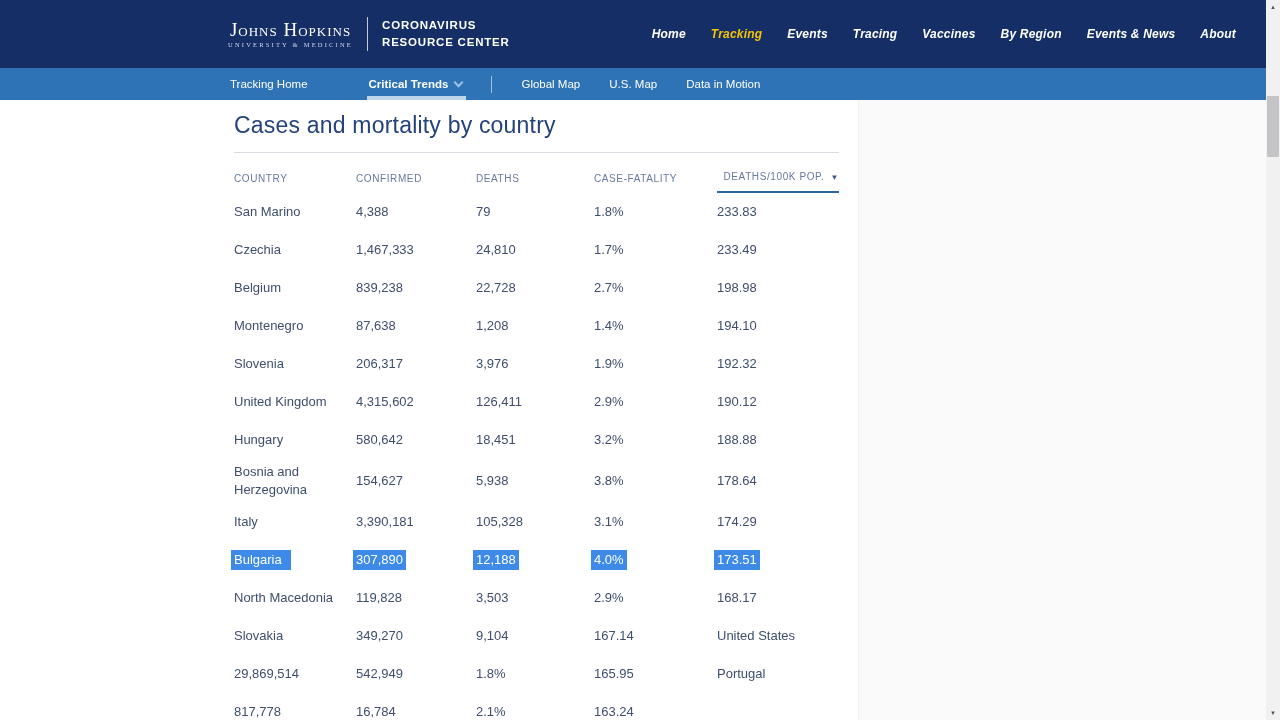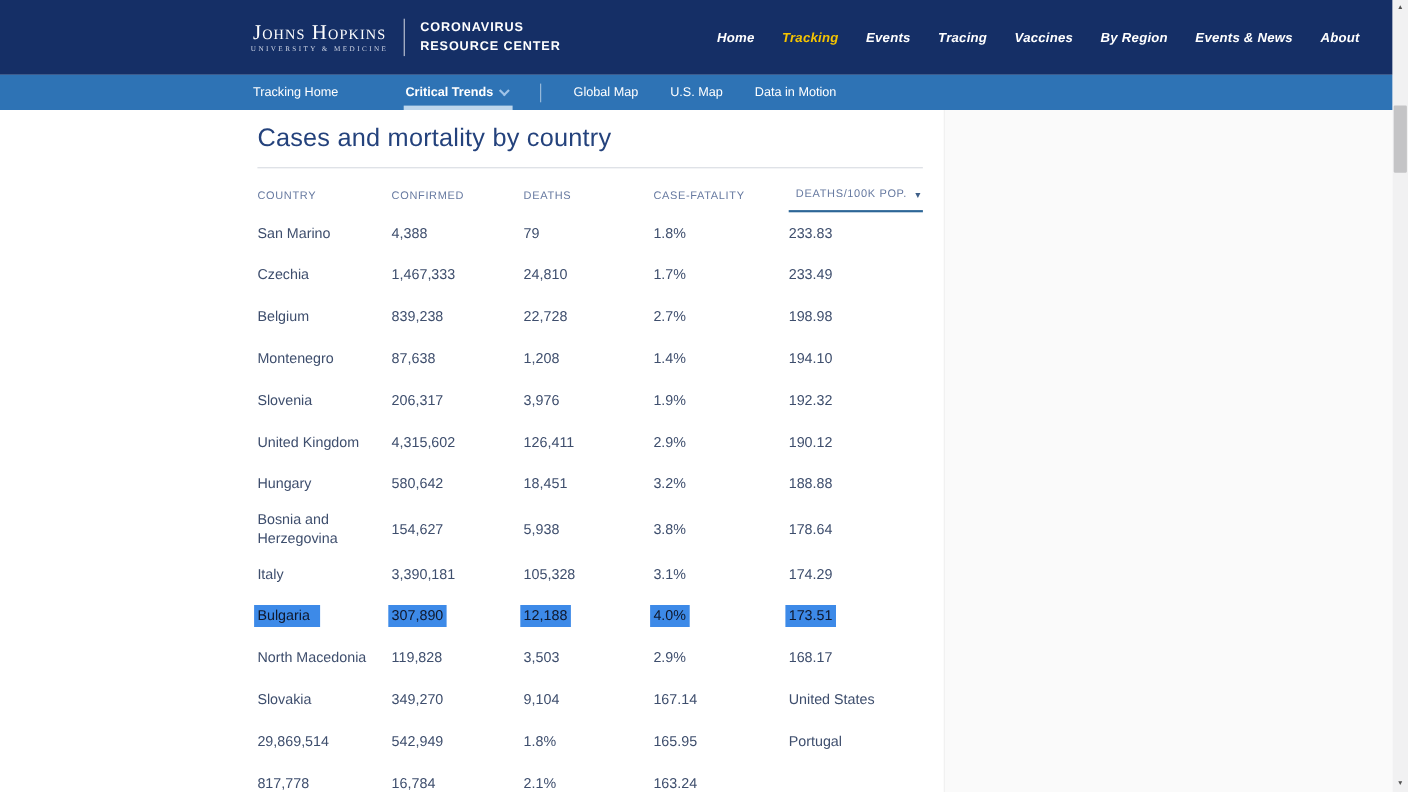--- a/index.html
+++ b/index.html
@@ -52,21 +52,21 @@
   .grid-header{display:grid;grid-template-columns:122px 120px 118px 123px 122px;
     padding-top:18px;}
   .hcell{font-size:10px;color:var(--muted);letter-spacing:0.6px;text-transform:uppercase;
     padding-bottom:9px;display:flex;align-items:flex-end;cursor:pointer;}
   .hcell.sorted{border-bottom:2px solid var(--sort-underline);justify-content:flex-end;}
   .sort-arrow{font-size:8px;color:#3f5f88;margin-left:6px;}
 
   .grid-body{display:grid;grid-template-columns:122px 120px 118px 123px 122px;}
   .cell{font-size:13px;color:var(--cell-color);display:flex;align-items:center;
     min-height:38px;padding:4px 16px 4px 0;line-height:1.4;}
-  .cell .sel{background:var(--selection);color:#0f172a;padding:1px 3px;margin-left:-3px;}
+  .cell .sel{background:var(--selection);color:#ffffff;padding:1px 3px;margin-left:-3px;}
   .cell .sel.sel-country{padding-right:9px;}
 
   
   .scrollbar{width:14px;height:720px;background:#f1f1f2;position:relative;flex-shrink:0;}
   .sb-arrow{position:absolute;left:0;width:14px;height:14px;display:flex;
     align-items:center;justify-content:center;font-size:6px;color:#505050;cursor:pointer;}
   .sb-arrow.up{top:0;}
   .sb-arrow.down{bottom:0;}
   .sb-thumb{position:absolute;left:1px;top:96px;width:12px;height:61px;
     background:#c4c4c6;border-radius:1px;cursor:pointer;}

